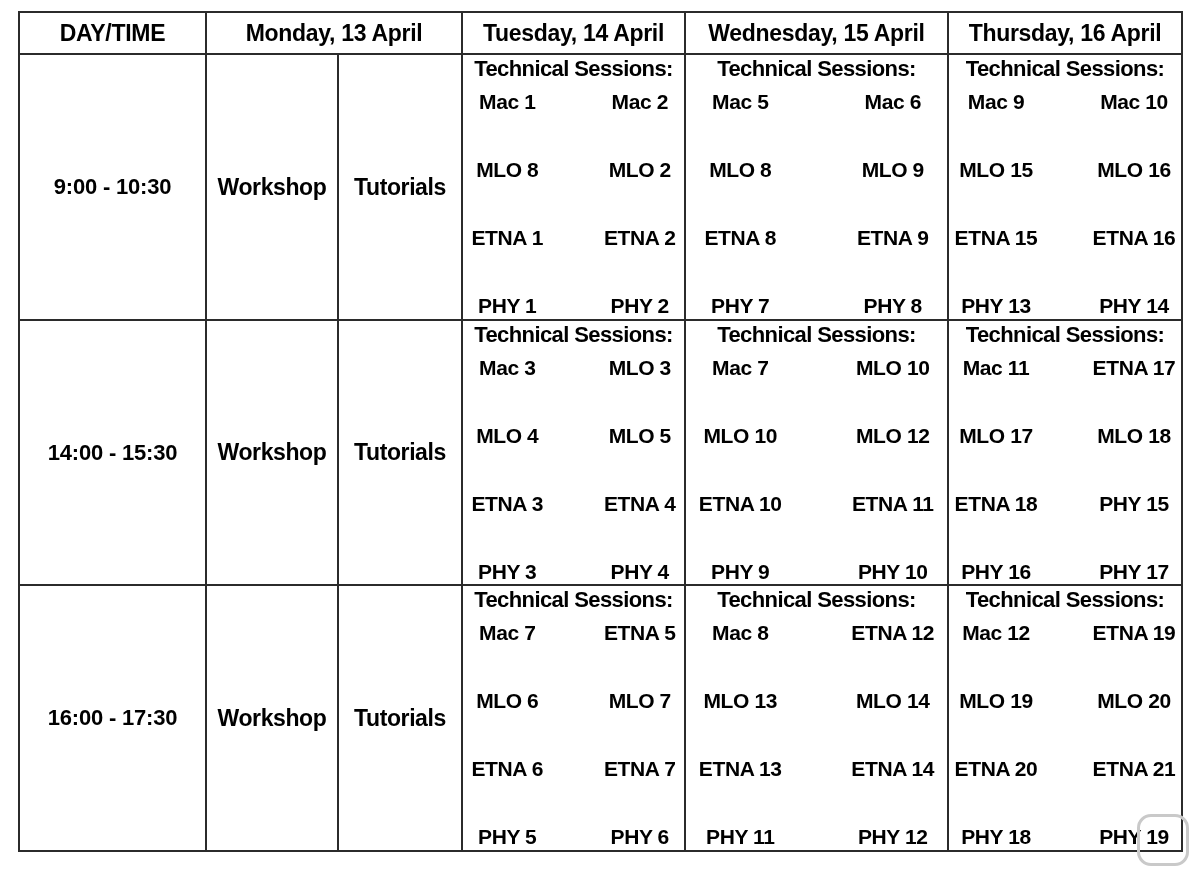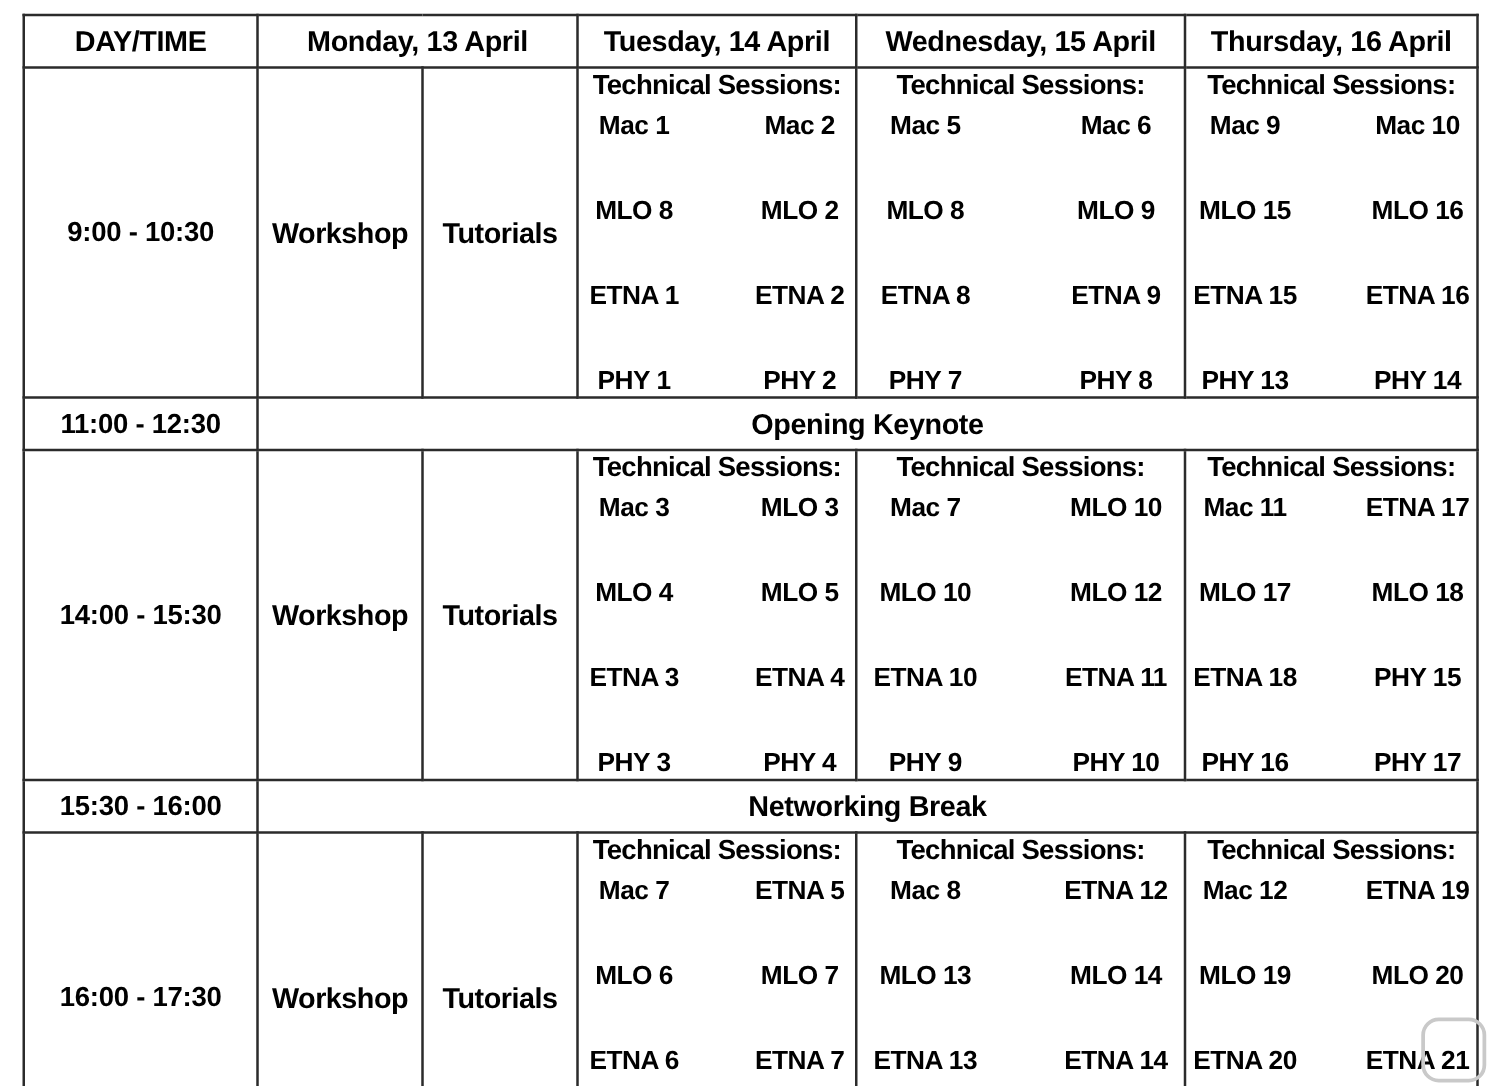--- a/index.html
+++ b/index.html
@@ -203,24 +203,20 @@
             <div class="sess-item">MLO 16</div>
             <div class="sess-item">ETNA 15</div>
             <div class="sess-item">ETNA 16</div>
             <div class="sess-item">PHY 13</div>
             <div class="sess-item">PHY 14</div>
           </div>
         </td>
       </tr>
 
 
-      <tr>
-        <td class="time-cell short">11:00 - 12:30</td>
-        <td class="span-cell span-keynote" colspan="5">Opening Keynote</td>
-      </tr>
 
 
       <tr>
         <td class="time-cell tall">14:00 - 15:30</td>
         <td class="track-workshop">Workshop</td>
         <td class="track-tutorials">Tutorials</td>
 
         <td class="sessions">
           <div class="sess-title">Technical Sessions:</div>
           <div class="sess-grid">
@@ -257,24 +253,20 @@
             <div class="sess-item">MLO 17</div>
             <div class="sess-item">MLO 18</div>
             <div class="sess-item">ETNA 18</div>
             <div class="sess-item">PHY 15</div>
             <div class="sess-item">PHY 16</div>
             <div class="sess-item">PHY 17</div>
           </div>
         </td>
       </tr>
 
-      <tr>
-        <td class="time-cell short">15:30 - 16:00</td>
-        <td class="span-cell span-break" colspan="5">Networking Break</td>
-      </tr>
 
       <tr>
         <td class="time-cell tall">16:00 - 17:30</td>
         <td class="track-workshop">Workshop</td>
         <td class="track-tutorials">Tutorials</td>
 
         <td class="sessions">
           <div class="sess-title">Technical Sessions:</div>
           <div class="sess-grid">
             <div class="sess-item">Mac 7</div>

